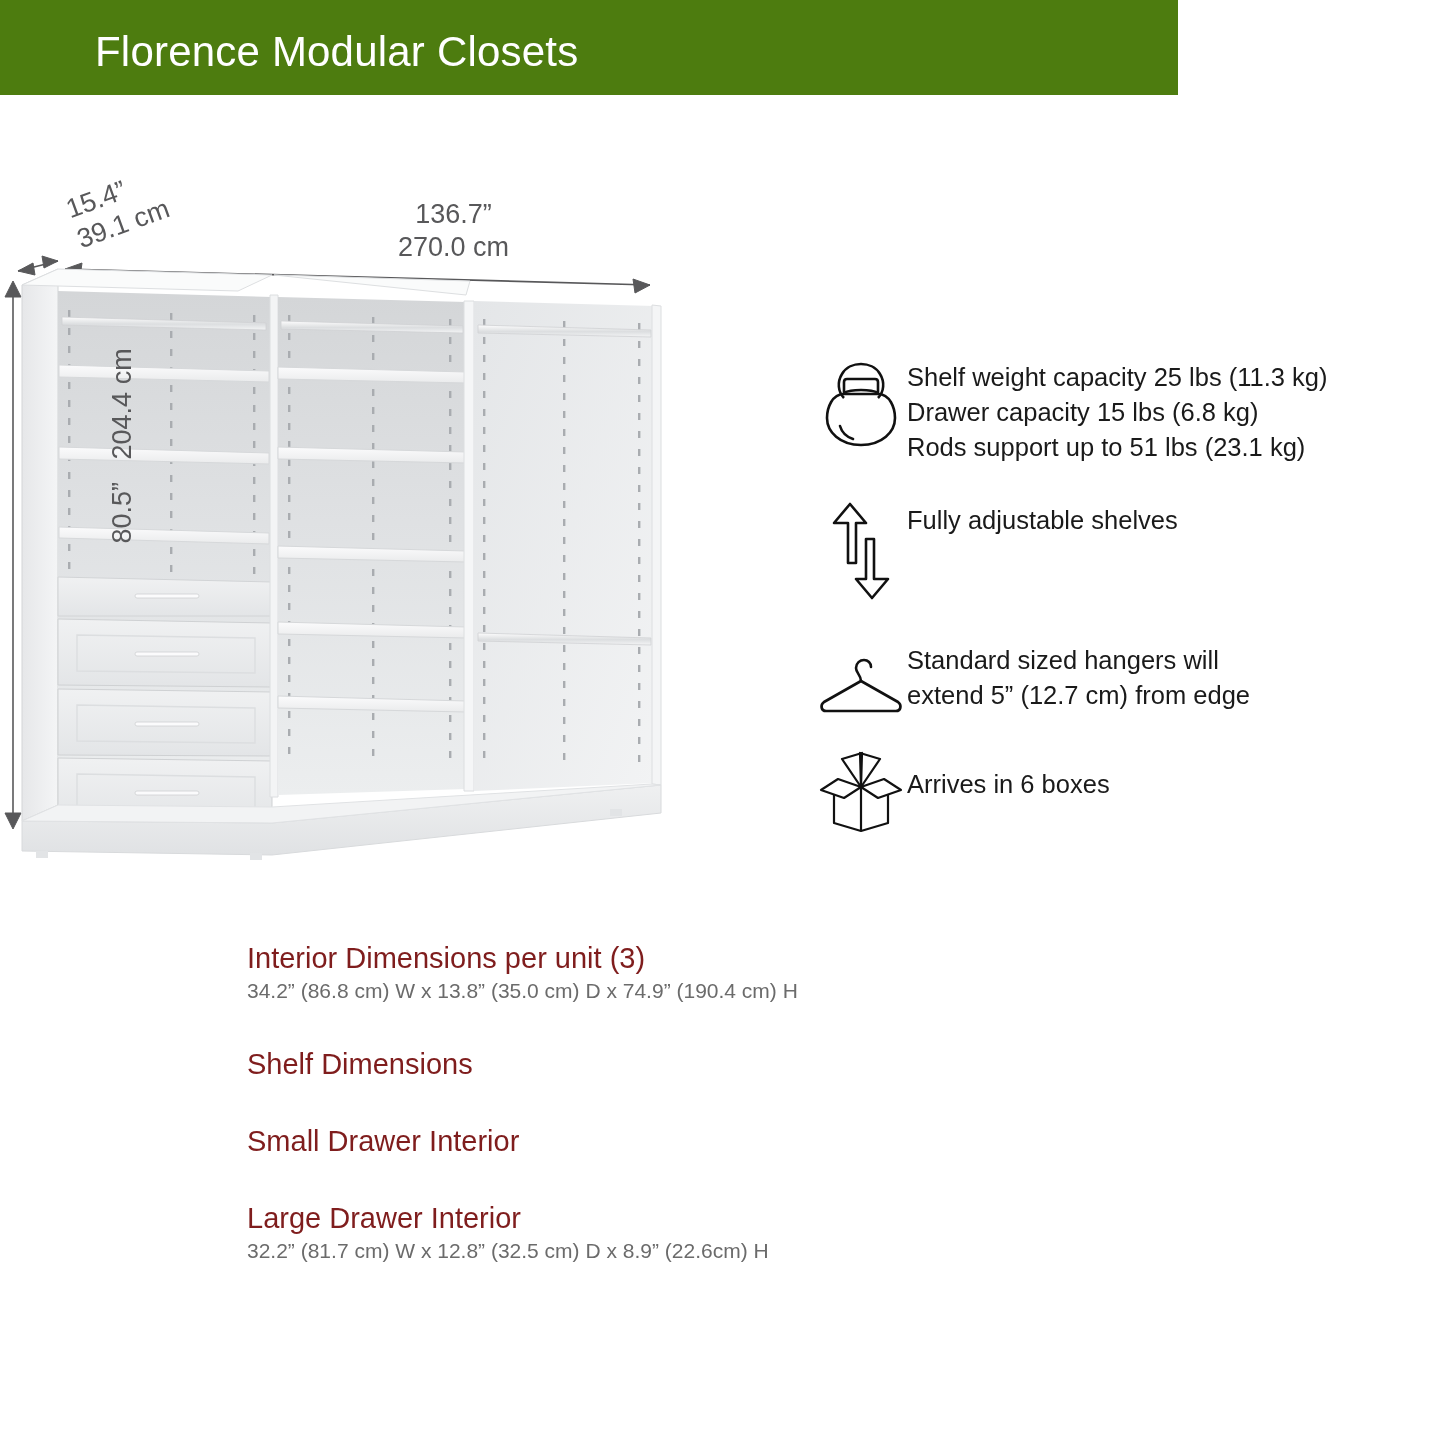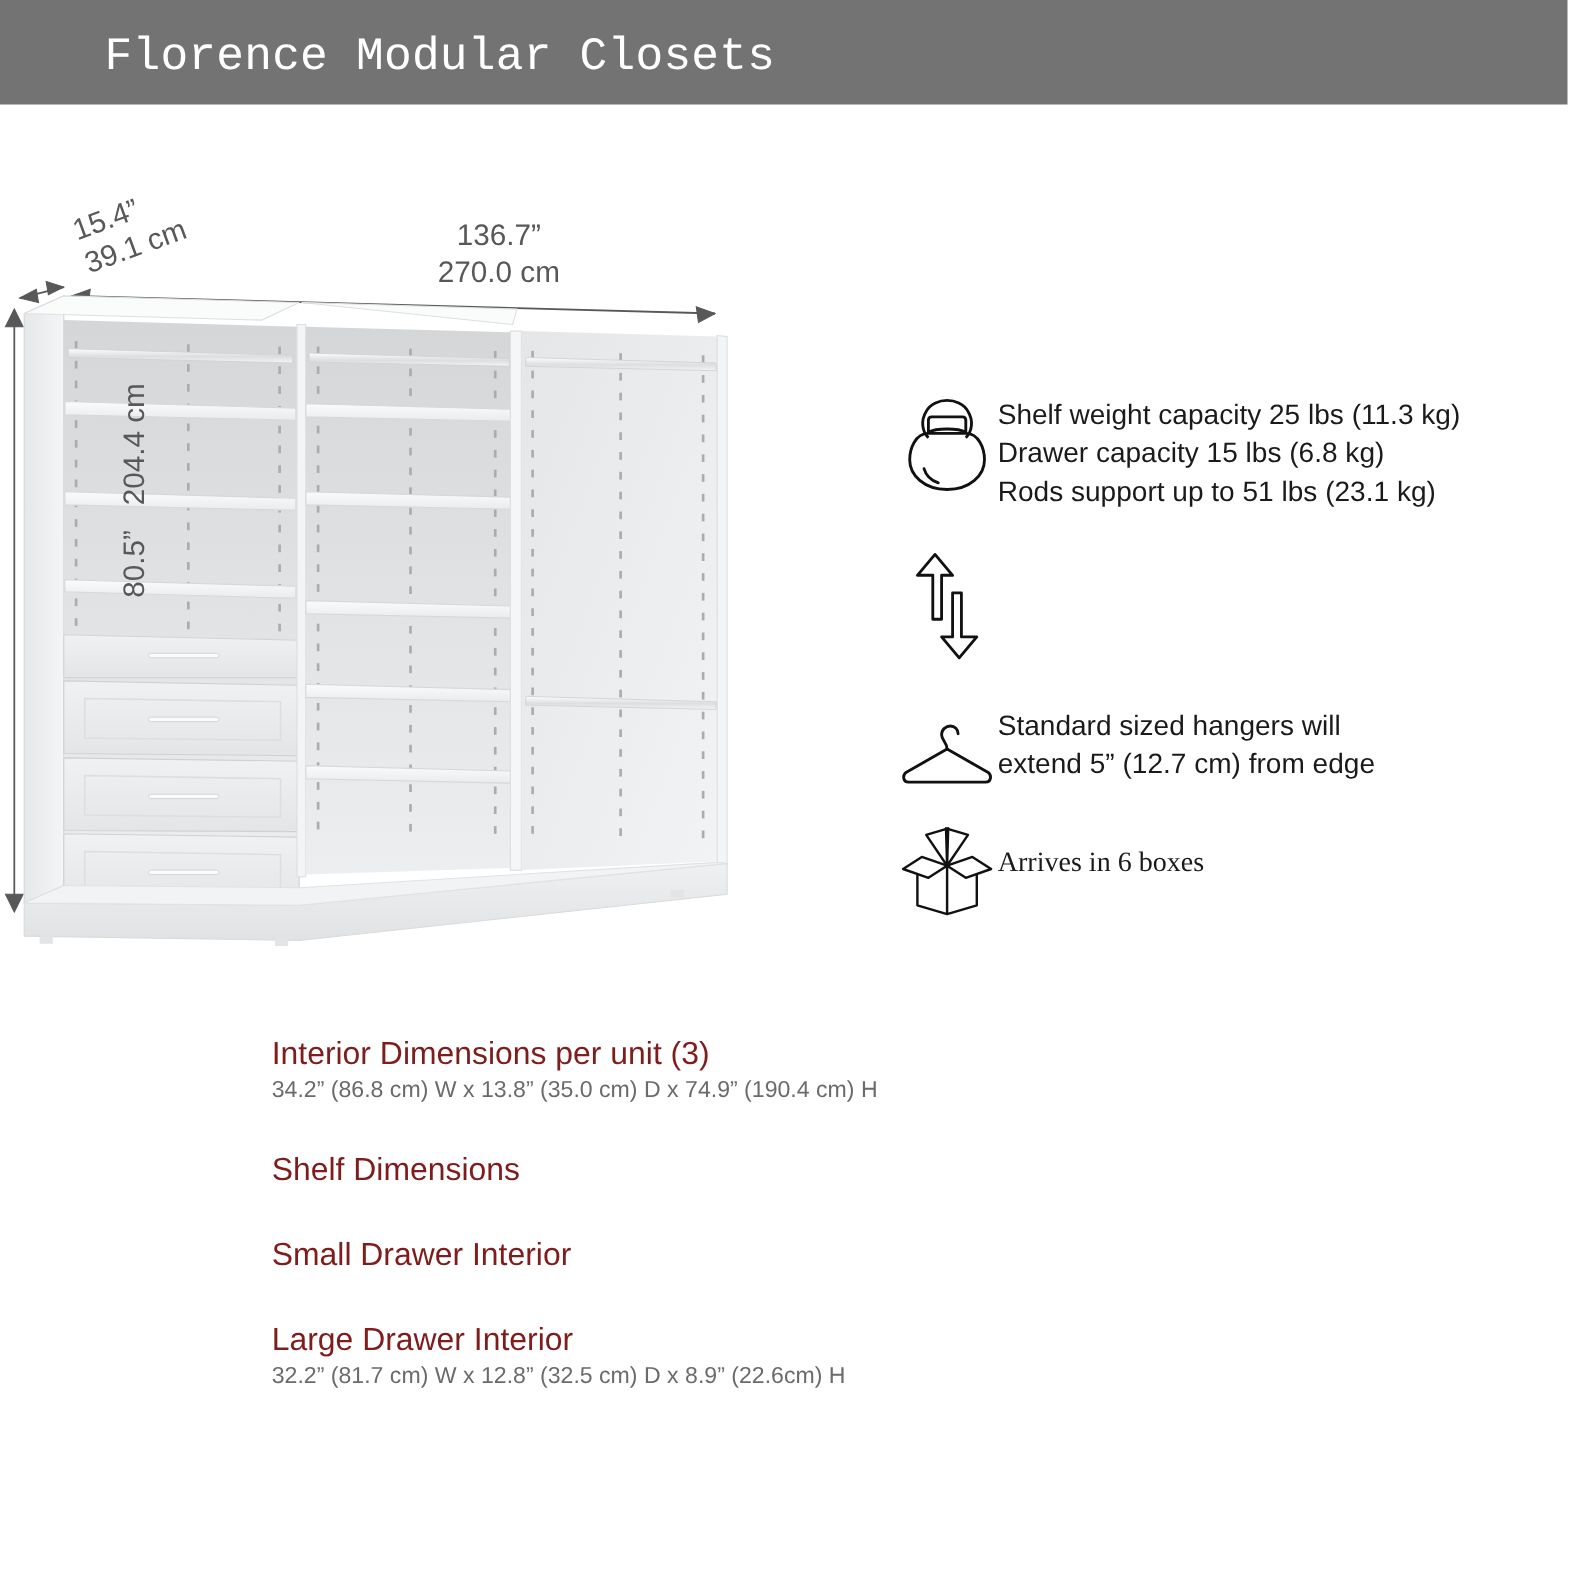--- a/index.html
+++ b/index.html
@@ -13,24 +13,23 @@
     height: 1445px;
     position: relative;
     font-family: "Liberation Sans", sans-serif;
     overflow: hidden;
   }
 
   
   #header-bar {
     position: absolute;
     left: 0; top: 0;
-    width: 1425px;
+    width: 1178px;
     height: 95px;
-    background: #737373;
-    font-family: Liberation Mono, monospace;
+    background: #4d7c0f;
   }
   #header-title {
     position: absolute;
     left: 95px;
     top: 28px;
     font-size: 42px;
     color: #ffffff;
     letter-spacing: 0.2px;
     white-space: nowrap;
   }
@@ -102,21 +101,21 @@
     color: #1a1a1a;
     line-height: 1.37;
     padding-top: 2px;
   }
   .feature-text div { white-space: nowrap; }
 
   #feature-row-capacity { margin-bottom: 36px; }
   #feature-row-adjustable { margin-bottom: 40px; }
   #feature-row-hangers  { margin-bottom: 34px; }
   #feature-row-boxes .feature-icon { padding-top: 0; }
-  #feature-row-boxes .feature-text { padding-top: 18px; font-family: Liberation Serif, serif; }
+  #feature-row-boxes .feature-text { padding-top: 18px; }
   #feature-row-hangers .feature-icon { padding-top: 16px; }
   #feature-row-adjustable .feature-icon { padding-top: 0; }
 
   
   #specs {
     position: absolute;
     left: 247px;
     top: 940px;
     width: 1140px;
   }
@@ -534,20 +533,23 @@
     </div>
   </div>
 
   <div class="feature-row" id="feature-row-adjustable">
     <div class="feature-icon">
       <svg width="70" height="100" viewBox="0 0 70 100" fill="none" stroke="#111111" stroke-width="2.6" stroke-linejoin="round" stroke-linecap="round">
         <path d="M22 62 L22 22 L8 22 L24 3 L40 22 L30 22 L30 62 Z"></path>
         <path d="M40 38 L40 78 L30 78 L46 97 L62 78 L48 78 L48 38 Z"></path>
       </svg>
     </div>
+    <div class="feature-text">
+      <div>Fully adjustable shelves</div>
+    </div>
   </div>
 
   <div class="feature-row" id="feature-row-hangers">
     <div class="feature-icon">
       <svg width="86" height="58" viewBox="0 0 86 58" fill="none" stroke="#111111" stroke-width="2.6" stroke-linejoin="round" stroke-linecap="round">
         <path d="M43 24 C 43 18, 38 16, 38 11 C 38 6, 42 3, 46 3 C 50 3, 53 6, 53 10"></path>
         <path d="M43 24 L 80 45 C 84 48, 83 54, 78 54 L 8 54 C 3 54, 2 48, 6 45 Z"></path>
       </svg>
     </div>
     <div class="feature-text">

